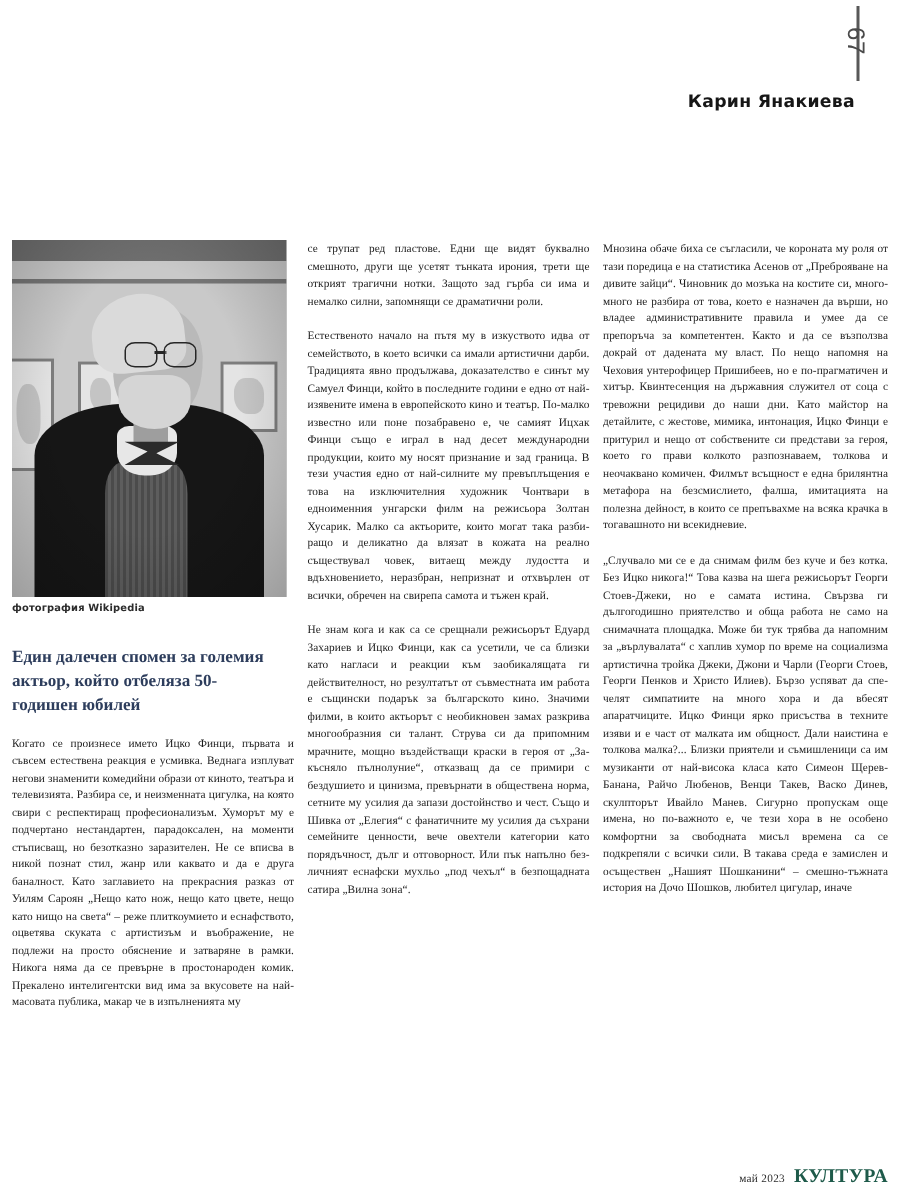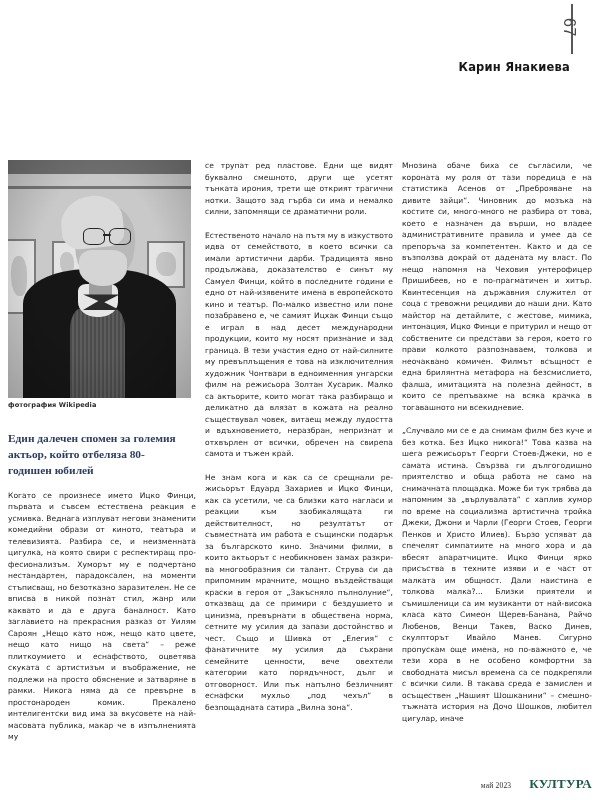--- a/index.html
+++ b/index.html
@@ -270,31 +270,31 @@
   .body {
     font-family: "DejaVu Sans", sans-serif;
     font-size: 7.55px;
     line-height: 1.525;
     text-align: justify;
     text-justify: inter-word;
     color: #1c1c1c;
     letter-spacing: .05px;
     hyphens: manual;
   }
-  .body p { margin: 0; }
+  .body p { margin: 0; font-family: Liberation Serif, serif; }
   .body p + p { margin-top: 12px; }
 
   
   .footer {
     position: absolute;
     right: 8px;
     bottom: 8px;
     display: flex;
     align-items: baseline;
-    gap: 18px;
+    gap: 6px;
   }
   .footer .date {
     font-family: "Liberation Serif", "DejaVu Serif", serif;
     font-size: 7.5px;
     font-weight: 400;
     color: #2e2e2e;
     letter-spacing: .2px;
   }
   .footer .logo {
     font-family: "Liberation Serif", "DejaVu Serif", serif;
@@ -340,21 +340,21 @@
           <div class="glasses">
             <span class="lens l"></span>
             <span class="bridge"></span>
             <span class="lens r"></span>
           </div>
           <div class="vignette"></div>
         </div>
         <figcaption class="photo-caption">фотография Wikipedia</figcaption>
       </figure>
 
-      <div class="deck">Един далечен спомен за големия актьор, който отбеляза 80-годишен юбилей</div>
+      <div class="deck">Един далечен спомен за големия актьор, който отбеляза 50-годишен юбилей</div>
 
       <div class="body">
         <p>Когато се произнесе името Ицко Фин­ци, първата и съвсем естествена реакция е усмивка. Веднага изплуват негови знаменити комедийни образи от киното, театъра и телевизията. Разбира се, и неизменната цигулка, на която свири с респектиращ про­фесионализъм. Хуморът му е подчер­тано нестандартен, парадоксален, на моменти стъписващ, но безотказ­но заразителен. Не се вписва в никой познат стил, жанр или каквато и да е друга баналност. Като заглавието на прекрасния разказ от Уилям Саро­ян „Нещо като нож, нещо като цве­те, нещо като нищо на света“ – реже плиткоумието и еснафството, оцве­тява скуката с артистизъм и въоб­ражение, не подлежи на просто обяс­нение и затваряне в рамки. Никога няма да се превърне в простонароден комик. Прекалено интелигентски вид има за вкусовете на най-масовата публика, макар че в изпълненията му</p>
       </div>
     </div>
 
     <div class="col col-2">
       <div class="body">
         <p>се трупат ред пластове. Едни ще видят буквално смешното, други ще усетят тънката ирония, трети ще открият трагични нотки. Защото зад гърба си има и немалко силни, за­помнящи се драматични роли.</p>
         <p>Естественото начало на пътя му в изкуството идва от семейството, в което всички са имали артистични дарби. Традицията явно продължа­ва, доказателство е синът му Самуел Финци, който в последните години е едно от най-изявените имена в ев­ропейското кино и театър. По-малко известно или поне позабравено е, че самият Ицхак Финци също е играл в над десет международни продукции, които му носят признание и зад гра­ница. В тези участия едно от най-сил­ните му превъплъщения е това на изключителния художник Чонтвари в едноименния унгарски филм на ре­жисьора Золтан Хусарик. Малко са актьорите, които могат така разби­ращо и деликатно да влязат в кожата на реално съществувал човек, вита­ещ между лудостта и вдъхновението, неразбран, непризнат и отхвърлен от всички, обречен на свирепа самота и тъжен край.</p>

